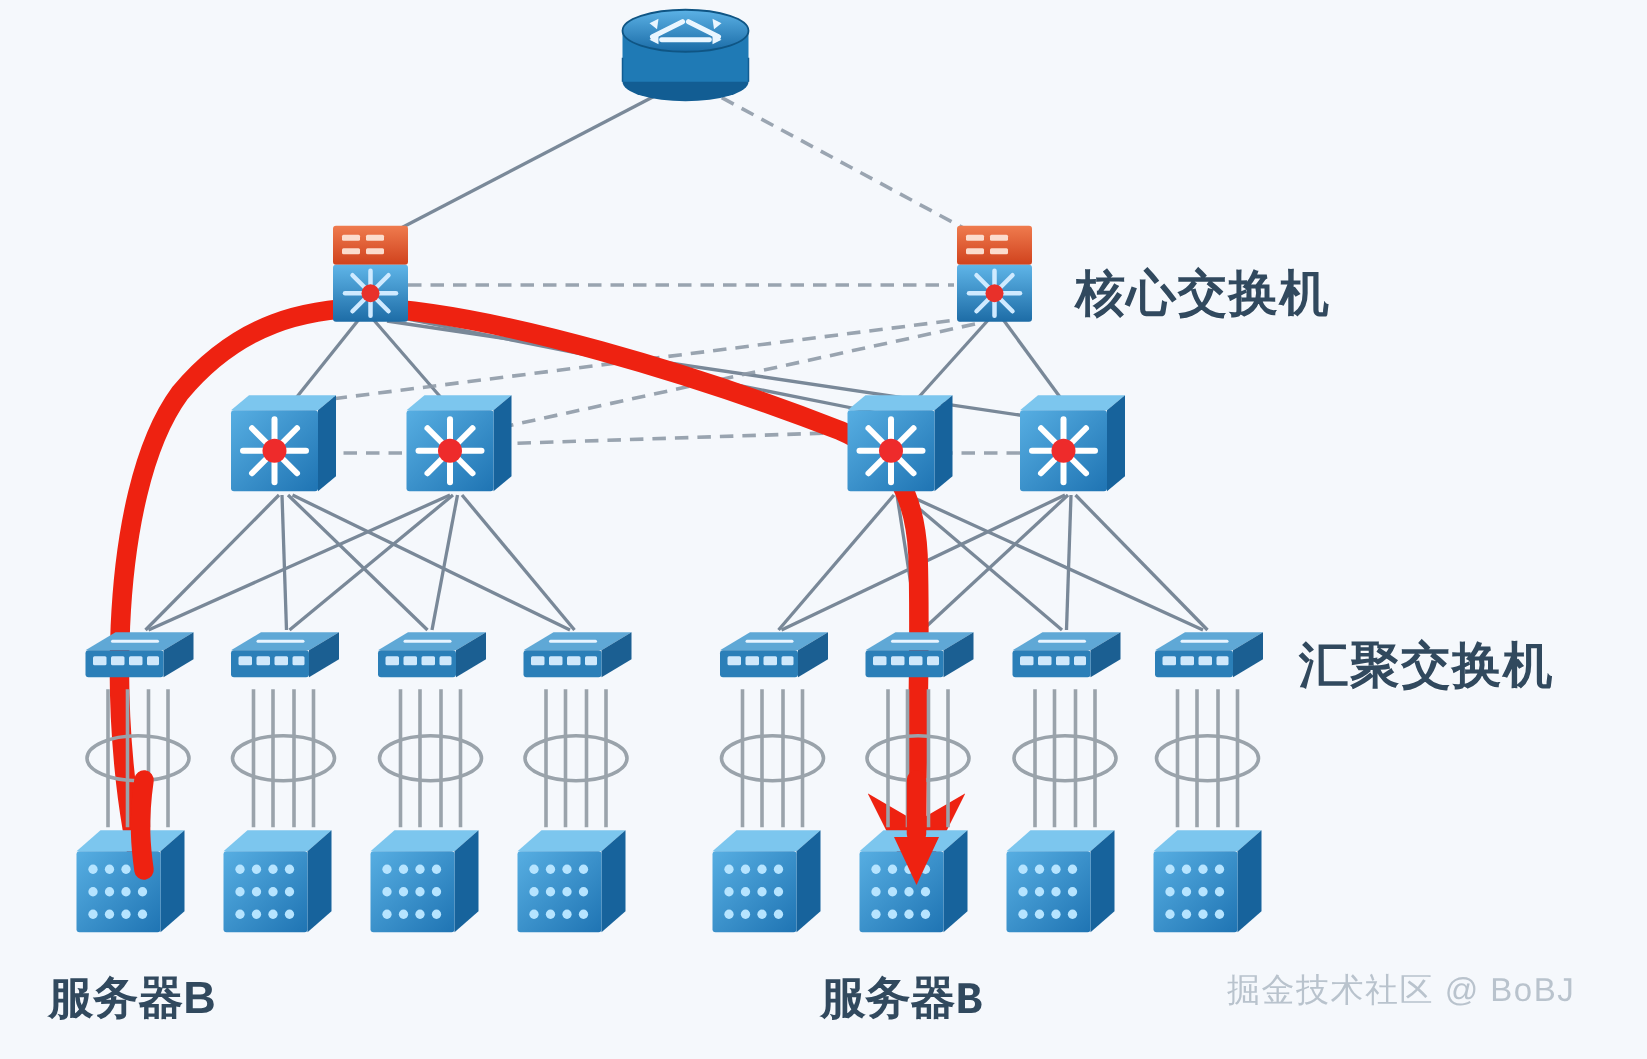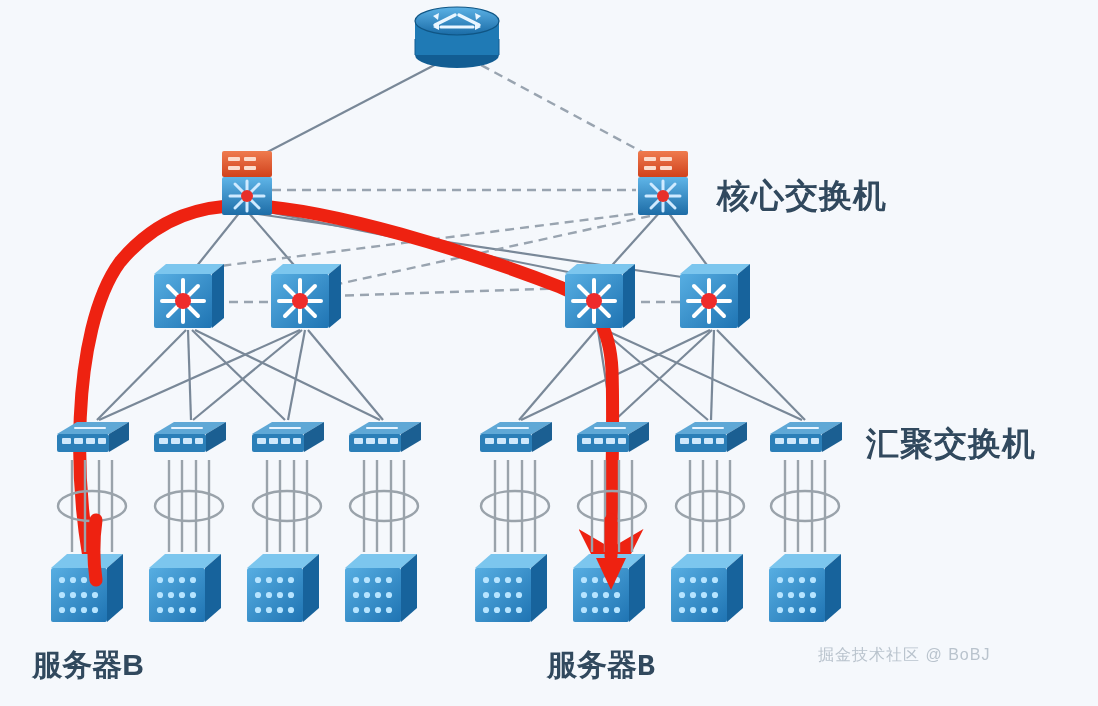--- a/index.html
+++ b/index.html
@@ -39,21 +39,21 @@
   .server-label {
     position: absolute;
     transform: translate(-50%, 0);
     font-size: 30px;
     font-weight: bold;
     color: #31495e;
     white-space: nowrap;
   }
   .watermark {
     position: absolute;
-    font-size: 16px;
+    font-size: 22px;
     color: #b9c3cd;
     white-space: nowrap;
     letter-spacing: 1px;
   }
 </style>
 </head>
 <body>
 
 <div id="canvas">
 

